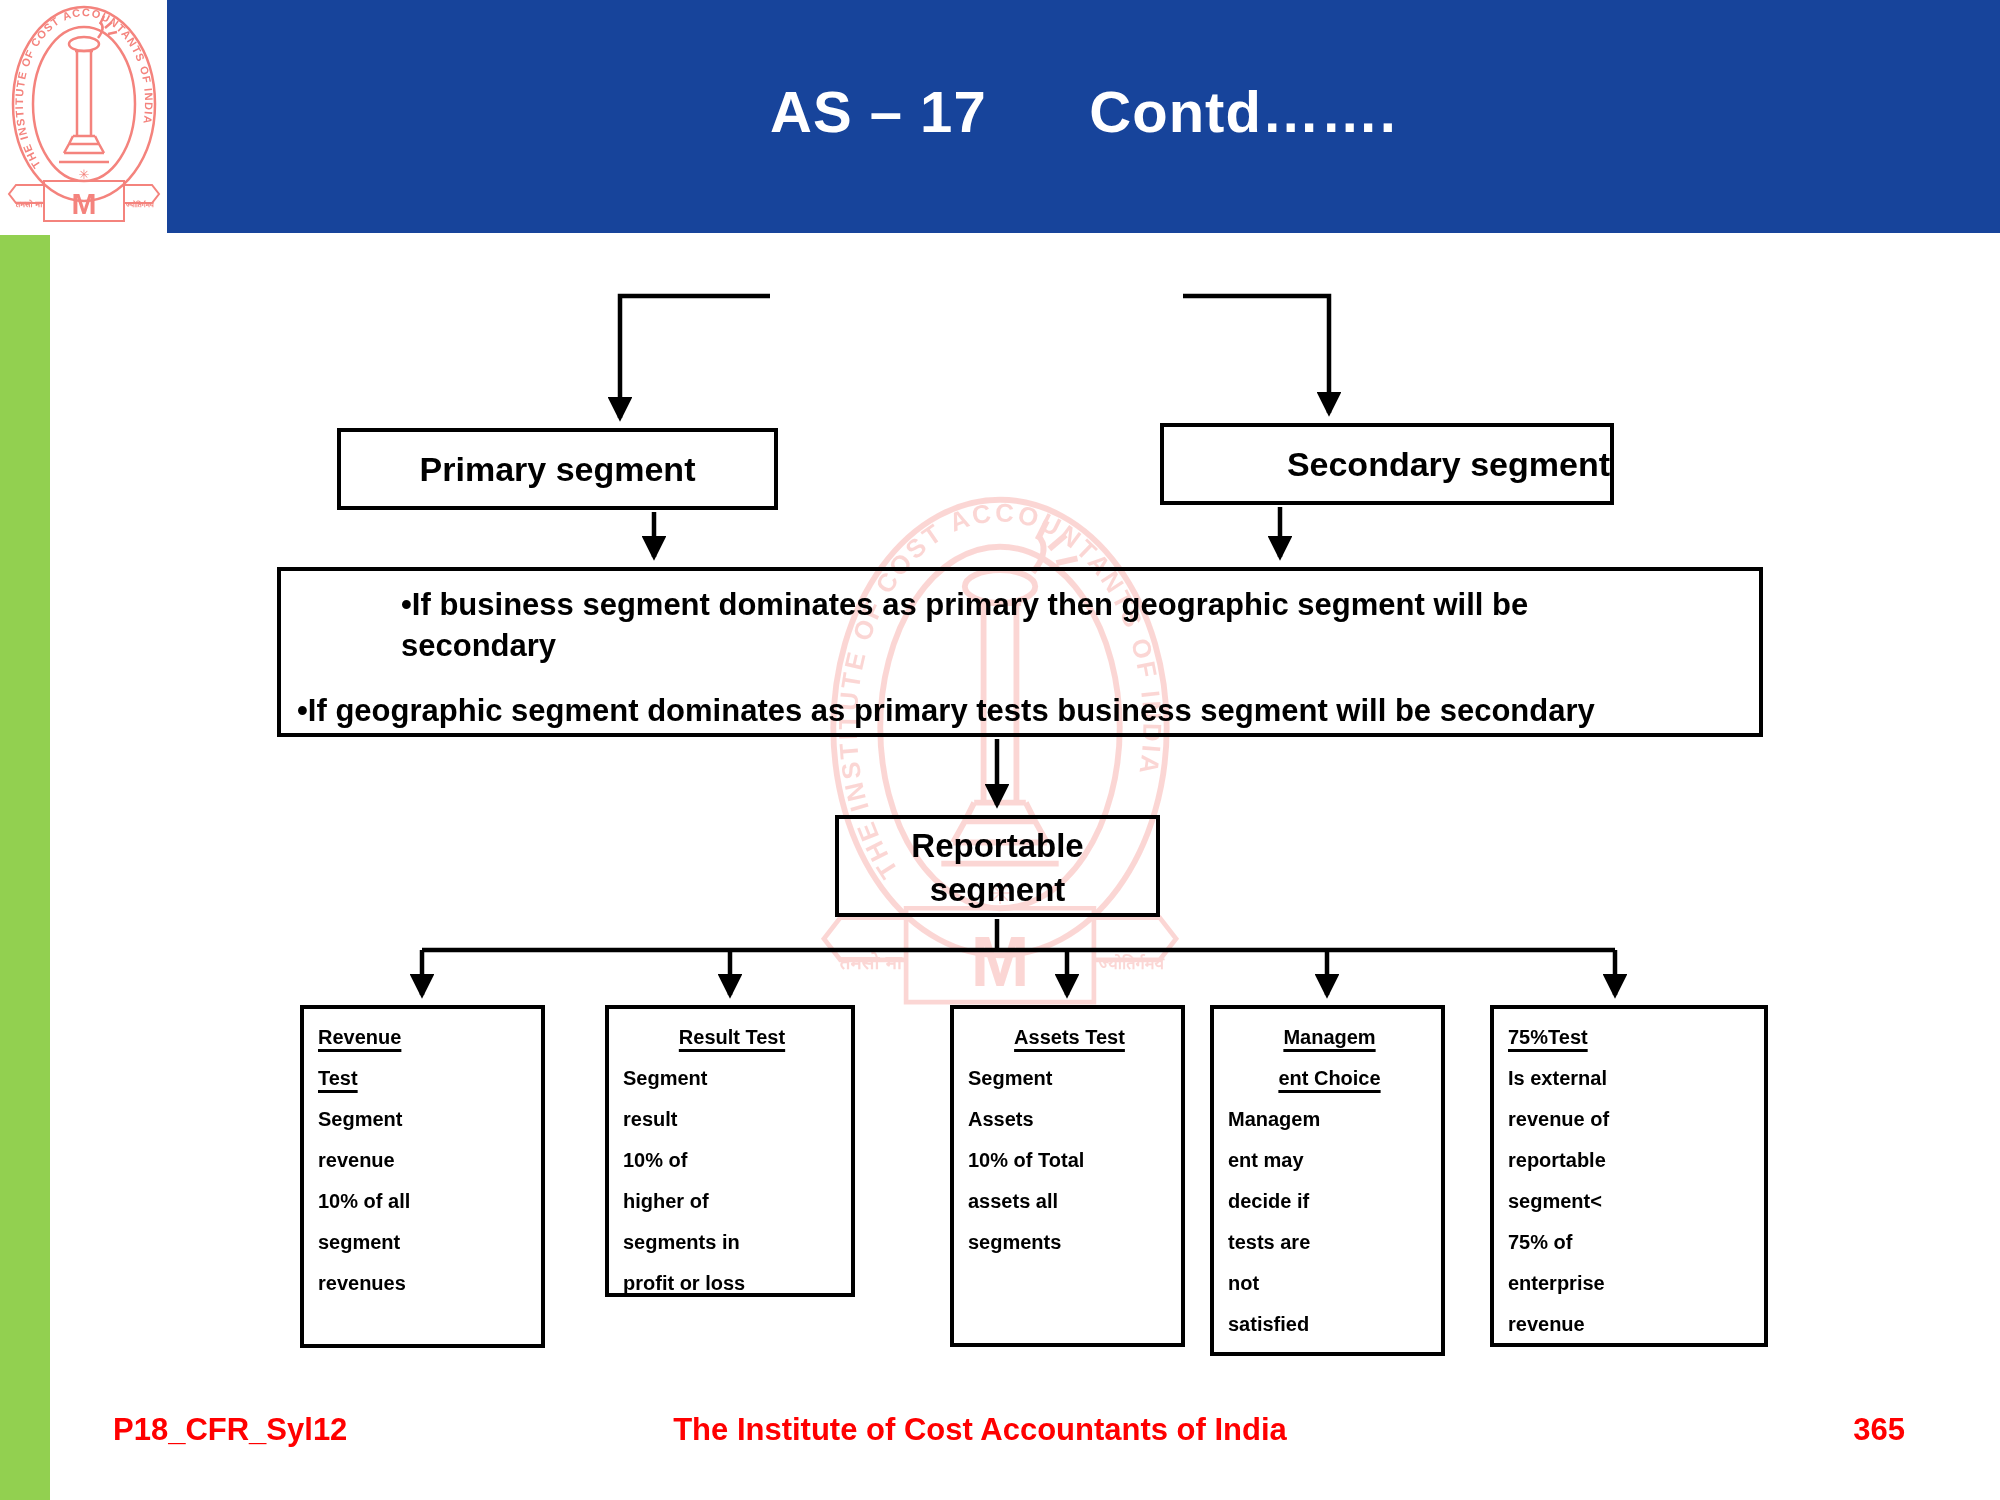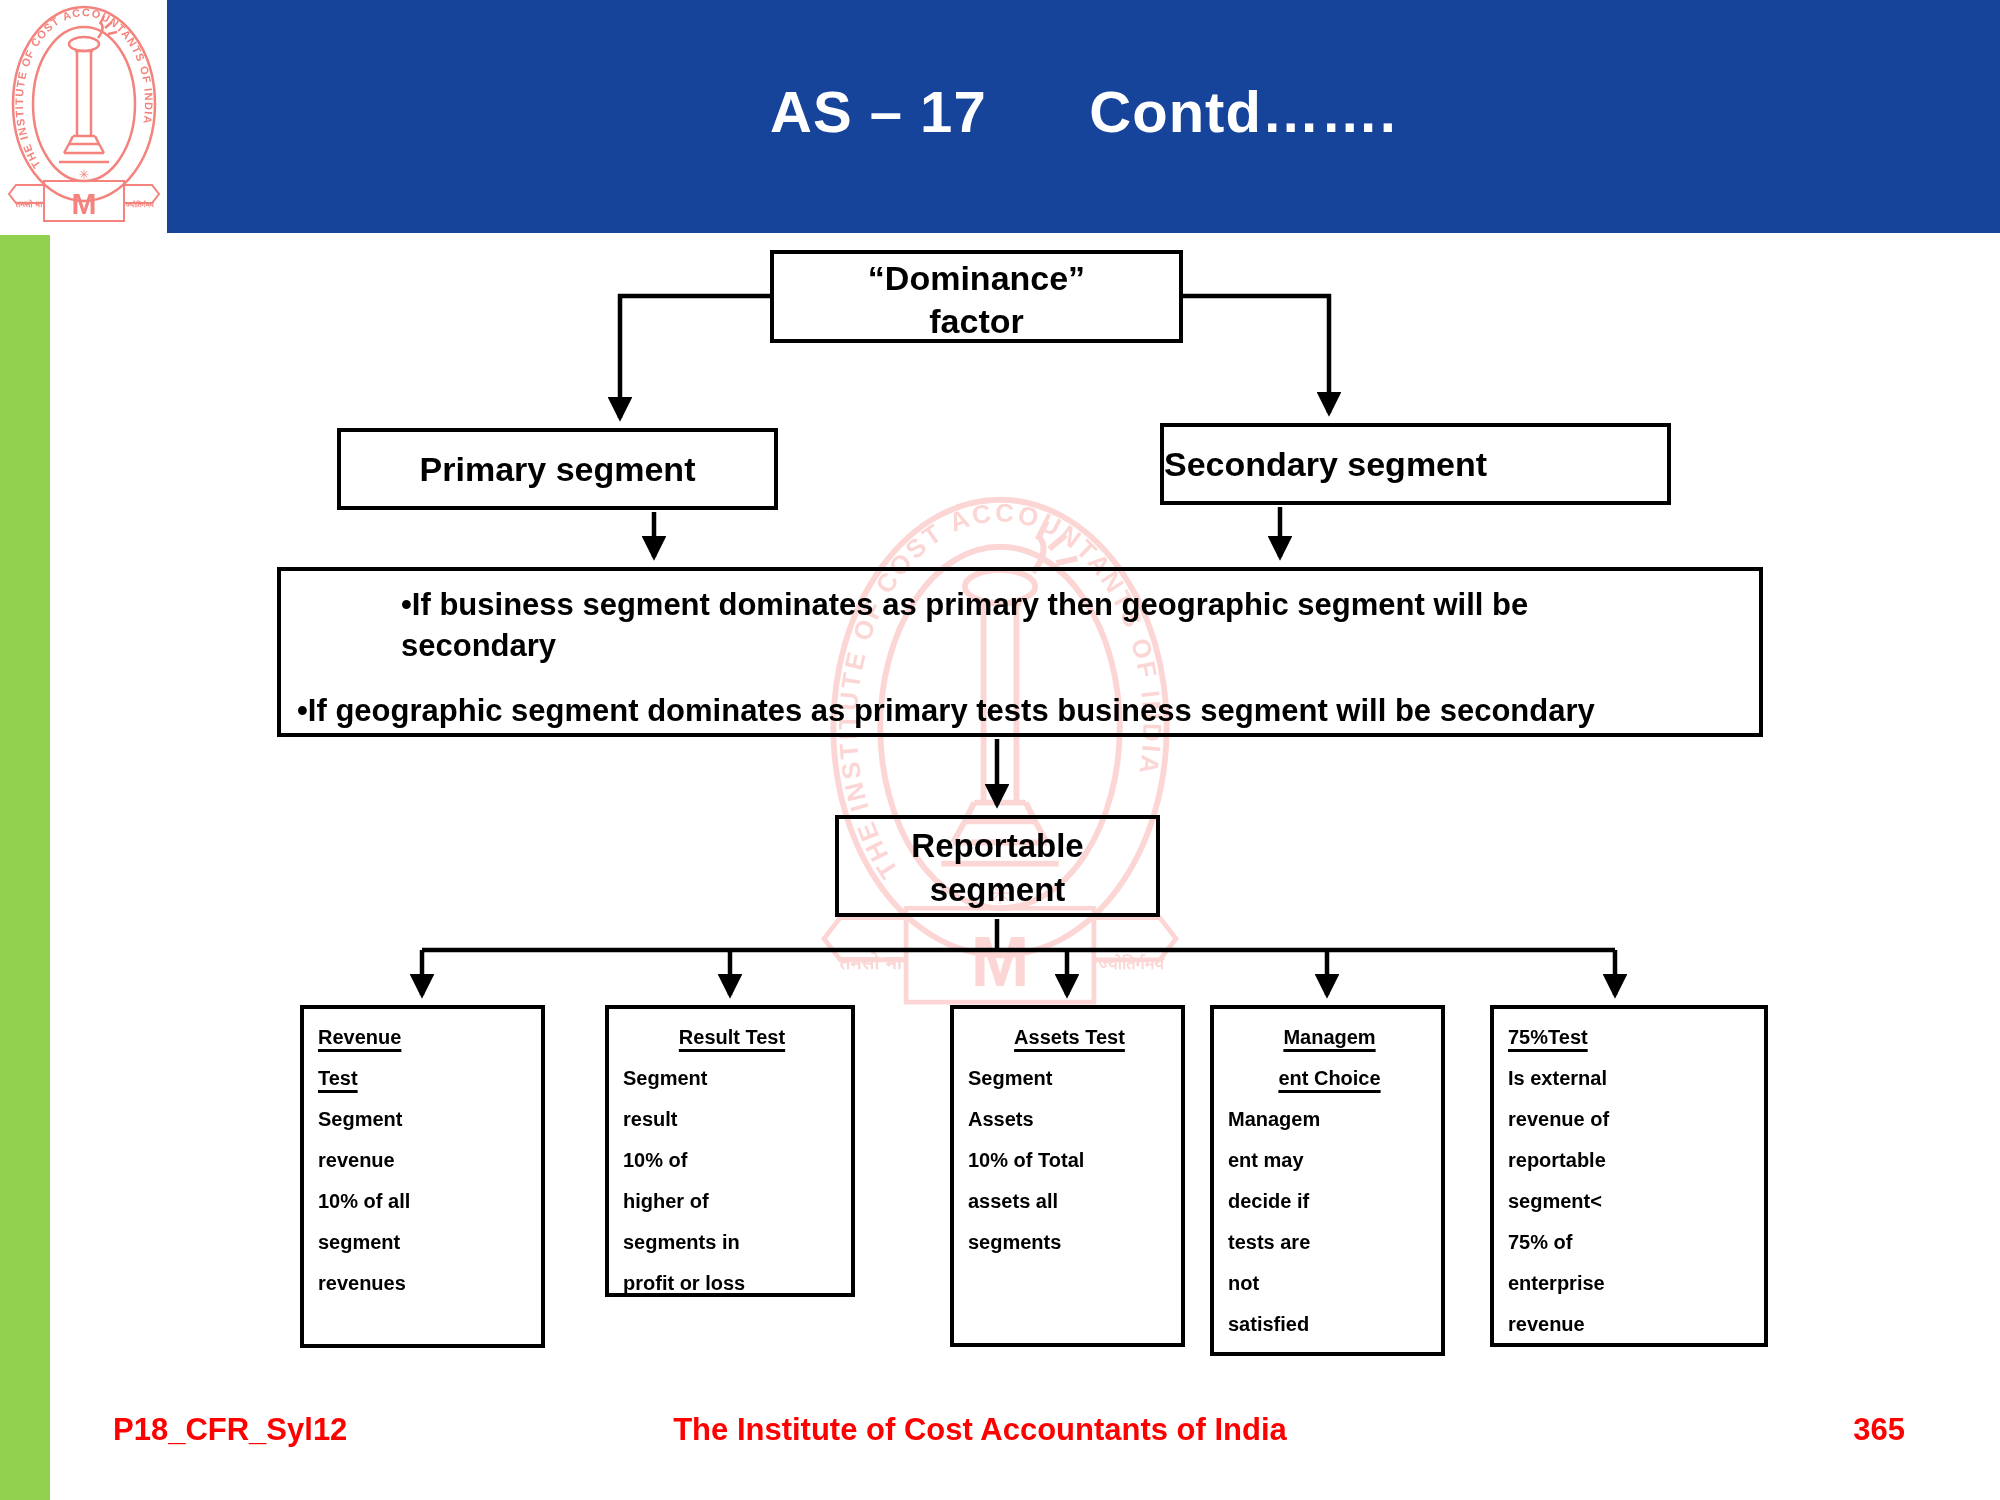--- a/index.html
+++ b/index.html
@@ -26,22 +26,22 @@
 
   
   .fbox{position:absolute;box-sizing:border-box;border:4px solid #000;background:transparent;
         color:#000;font-weight:bold;}
   .ml{white-space:pre-line;}
 
   .dominance{left:770px;top:250px;width:413px;height:93px;text-align:center;
              font-size:34px;line-height:43px;padding-top:3px;}
   .primary{left:337px;top:428px;width:441px;height:82px;display:flex;align-items:center;
            justify-content:center;font-size:34px;}
-  .secondary{left:1160px;top:423px;width:511px;height:82px;display:flex;align-items:center;
-             justify-content:flex-start;font-size:34px;}
+  .secondary{left:1160px;top:423px;width:454px;height:82px;display:flex;align-items:center;
+             justify-content:flex-end;font-size:34px;}
 
   .bigbox{left:277px;top:567px;width:1486px;height:170px;font-size:31px;line-height:41px;}
   .rule1{padding:13px 10px 0 120px;}
   .rule2{padding:24px 10px 0 16px;}
 
   .reportable{left:835px;top:815px;width:325px;height:102px;text-align:center;
               font-size:33px;line-height:44px;padding-top:5px;}
 
   .tb{top:1005px;font-size:20px;line-height:41px;padding:8px 10px 0 14px;}
   .tb-title{text-decoration:underline;text-decoration-thickness:3px;text-underline-offset:5px;}
@@ -136,22 +136,20 @@
       <path d="M997,919 V948"></path>
       <path d="M422,950 H1615"></path>
       <path d="M422,950 V995" marker-end="url(#ah)"></path>
       <path d="M730,950 V995" marker-end="url(#ah)"></path>
       <path d="M1067,950 V995" marker-end="url(#ah)"></path>
       <path d="M1327,950 V995" marker-end="url(#ah)"></path>
       <path d="M1615,950 V995" marker-end="url(#ah)"></path>
     </g>
   </svg>
 
-  <div class="fbox dominance ml">“Dominance”
-factor</div>
 
   <div class="fbox primary">
     <span>Primary segment</span>
   </div>
 
   <div class="fbox secondary">
     <span>Secondary segment</span>
   </div>
 
   <div class="fbox bigbox">

